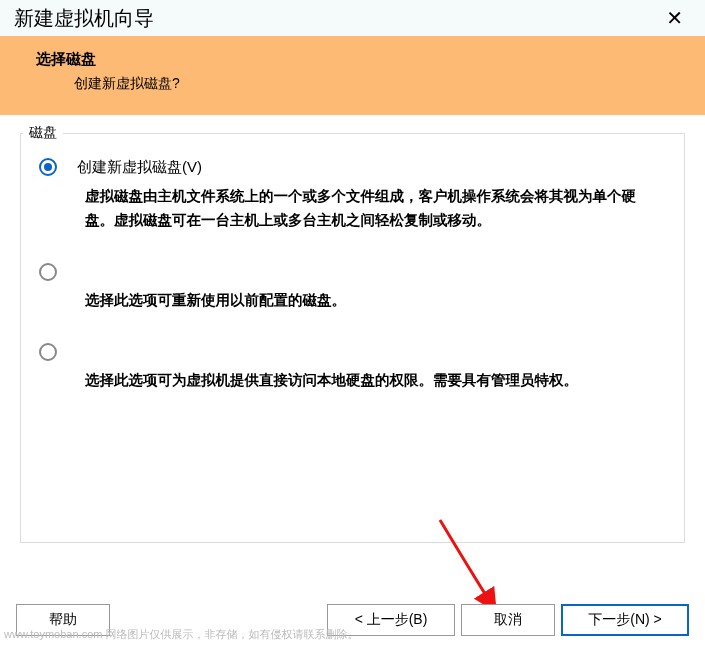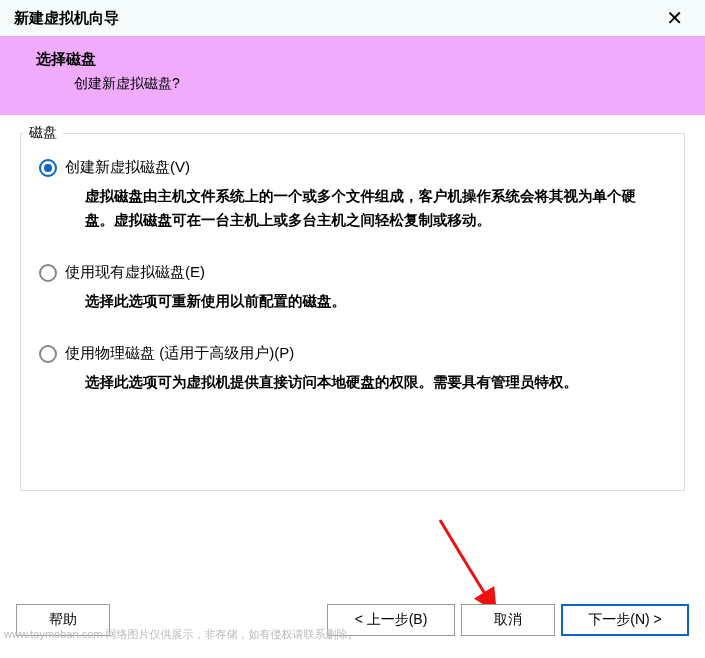--- a/index.html
+++ b/index.html
@@ -19,66 +19,65 @@
     }
     .titlebar {
       display: flex;
       align-items: center;
       justify-content: space-between;
       padding: 6px 14px;
       background: #f5fbfb;
       height: 36px;
     }
     .titlebar .title {
-      font-size: 15px;
-      font-weight: bold;
+      font-size: 20px;
     }
     .close-icon {
       font-size: 20px;
       line-height: 1;
       cursor: pointer;
       padding: 4px 8px;
     }
     .header-block {
       padding: 14px 36px 22px 36px;
-      background: #f0abfc;
+      background: #fdba74;
     }
     .header-block .heading {
       font-weight: bold;
       font-size: 15px;
       margin-bottom: 6px;
     }
     .header-block .subheading {
       font-size: 14px;
       padding-left: 38px;
     }
     .content {
       padding: 18px 20px 10px 20px;
     }
     .fieldset {
       border: 1px solid #dcdcdc;
       position: relative;
       padding: 24px 18px 30px 18px;
-      height: 358px;
+      height: 410px;
     }
     .legend {
       position: absolute;
       top: -10px;
       left: 2px;
       background: #fff;
       padding: 0 6px;
       font-size: 14px;
     }
     .option {
       margin-bottom: 30px;
     }
     .option-head {
       display: flex;
-      align-items: flex-end;
-      gap: 8px;
+      align-items: flex-start;
+      gap: 20px;
       margin-bottom: 8px;
       cursor: pointer;
     }
     .radio {
       width: 18px;
       height: 18px;
       border-radius: 50%;
       border: 2px solid #888;
       display: inline-flex;
       align-items: center;
@@ -177,29 +176,27 @@
             <span class="dot"></span>
           </span>
         <span class="option-label">创建新虚拟磁盘(V)</span>
       </div>
       <div class="option-desc">虚拟磁盘由主机文件系统上的一个或多个文件组成，客户机操作系统会将其视为单个硬盘。虚拟磁盘可在一台主机上或多台主机之间轻松复制或移动。</div>
     </div>
 
     <div class="option">
       <div class="option-head">
         <span class="radio"></span>
-        <span class="option-label">使用现有虚拟磁盘(E)</span>
       </div>
       <div class="option-desc">选择此选项可重新使用以前配置的磁盘。</div>
     </div>
 
     <div class="option">
       <div class="option-head">
         <span class="radio"></span>
-        <span class="option-label">使用物理磁盘 (适用于高级用户)(P)</span>
       </div>
       <div class="option-desc">选择此选项可为虚拟机提供直接访问本地硬盘的权限。需要具有管理员特权。</div>
     </div>
   </div>
 </div>
 
 <svg class="arrow" width="110" height="110">
   <defs>
     <marker id="ah" markerWidth="8" markerHeight="8" refX="5" refY="4" orient="auto">
       <path d="M0,0 L8,4 L0,8 Z" fill="#e11"></path>

